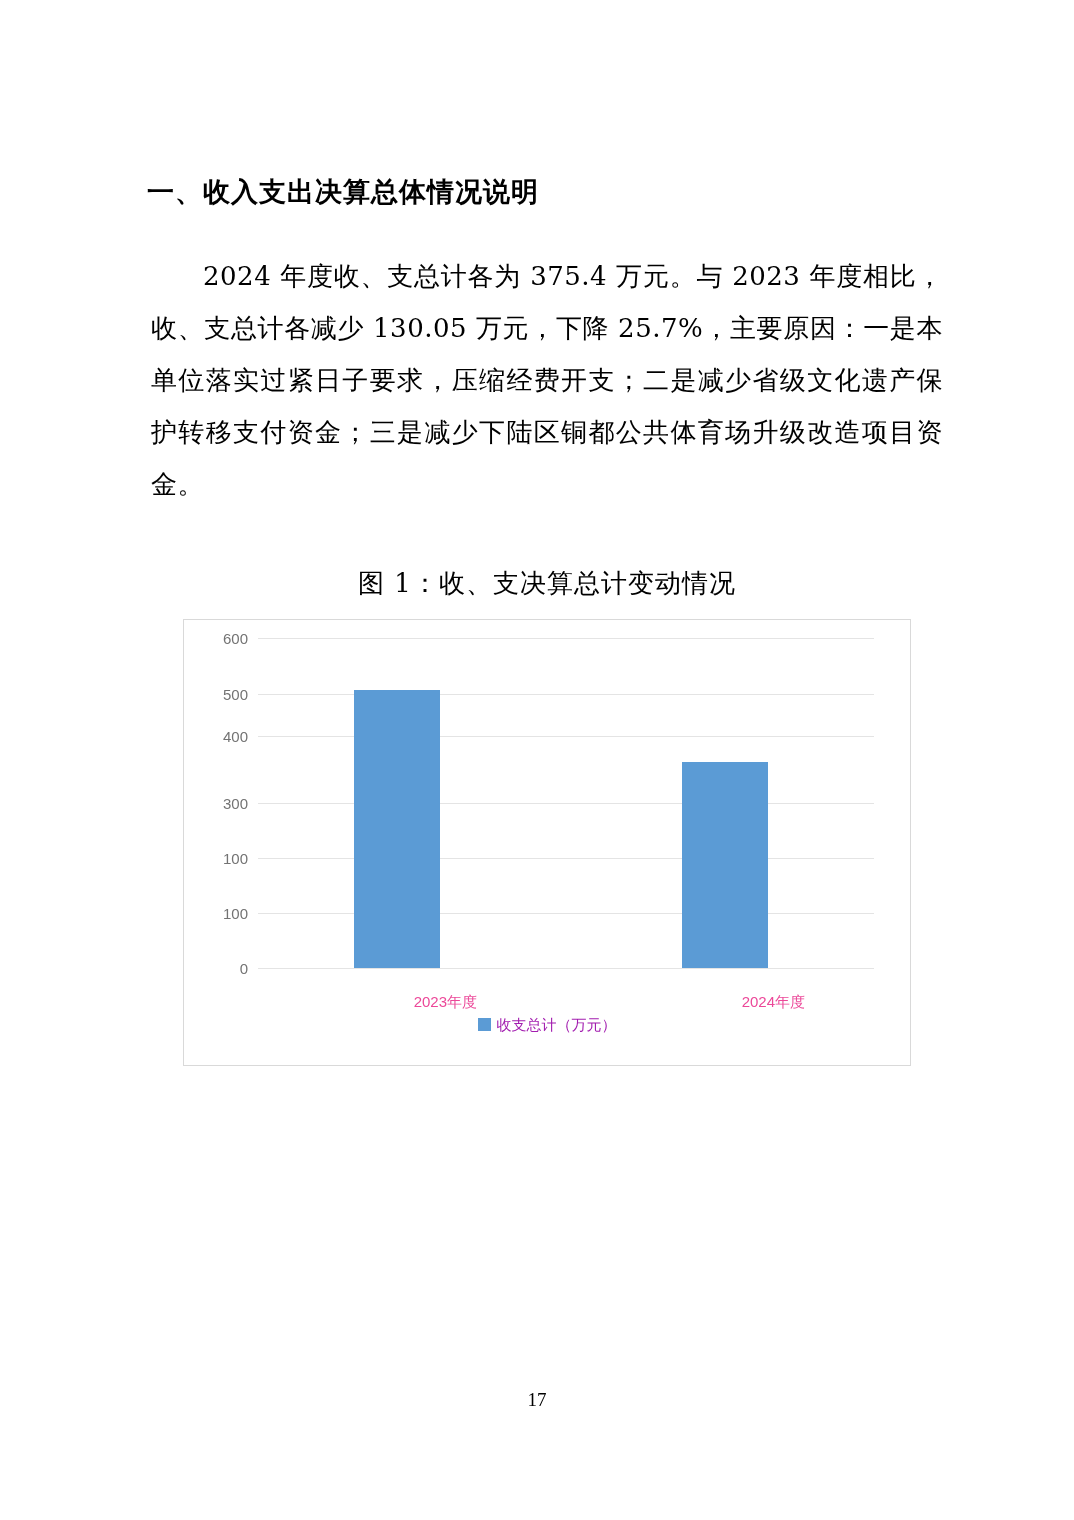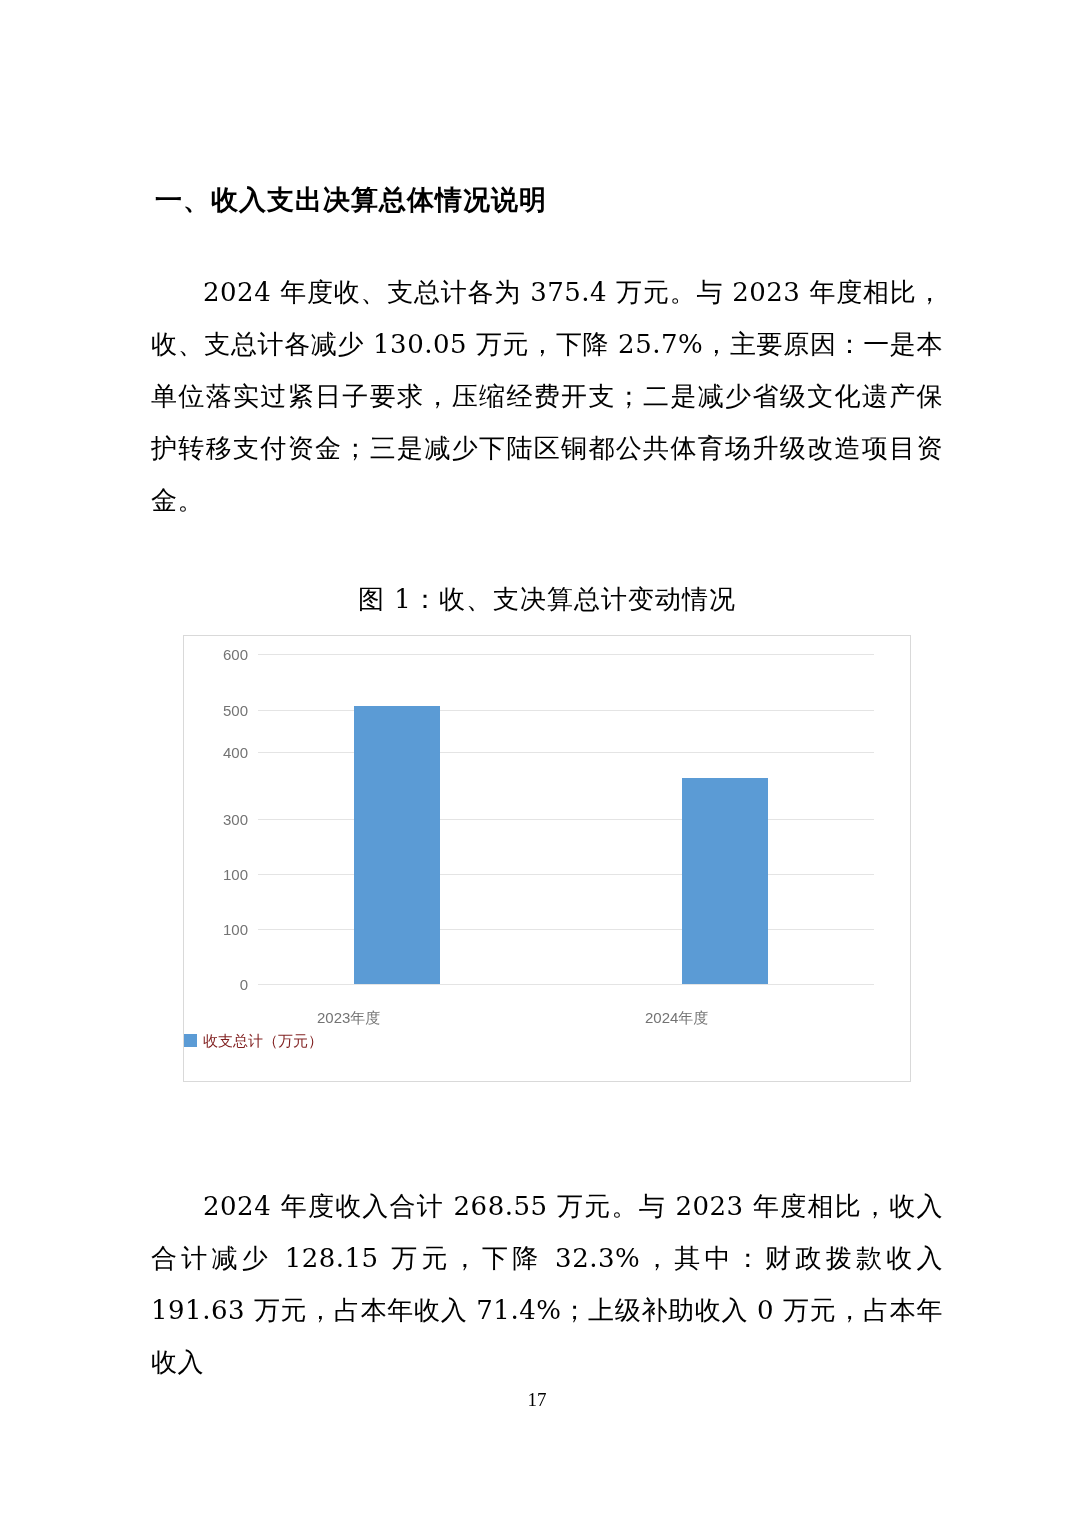--- a/index.html
+++ b/index.html
@@ -20,21 +20,21 @@
     position: absolute;
     left: 143px;
     top: 0;
     width: 808px;
   }
   .heading {
     font-family: "DejaVu Serif", "Liberation Serif", serif;
     font-size: 27px;
     line-height: 1.2;
     letter-spacing: 1px;
-    margin: 12px;
+    margin: 4px;
   }
   .para {
     font-size: 26px;
     line-height: 52px;
     text-align: justify;
     text-justify: inter-ideograph;
     text-indent: 52px;
     margin: 8px;
     letter-spacing: 0.5px;
   }
@@ -81,32 +81,32 @@
   .bar {
     position: absolute;
     bottom: 0;
     width: 86px;
     background: #5b9bd5;
   }
   .xlabel {
     position: absolute;
     top: 355px;
     font-size: 15px;
-    color: #737373;
-    text-align: left;
+    color: #ec4899;
+    text-align: right;
     width: 160px;
   }
   .legend {
     position: absolute;
     left: 0;
     right: 0;
     top: 396px;
-    text-align: left;
+    text-align: center;
     font-size: 15px;
-    color: #7f1d1d;
+    color: #a21caf;
   }
   .legend-swatch {
     display: inline-block;
     width: 13px;
     height: 13px;
     background: #5b9bd5;
     vertical-align: -1px;
     margin-right: 6px;
   }
   .pagenum {
@@ -176,18 +176,17 @@
       <div class="legend">
         <span class="legend-swatch"></span><span>收支总计（万元）</span>
       </div>
     </div>
 
     <div class="sp-4"></div>
 
 
     <div class="sp-5"></div>
 
-    <p class="para">2024 年度收入合计 268.55 万元。与 2023 年度相比，收入合计减少 128.15 万元，下降 32.3%，其中：财政拨款收入 191.63 万元，占本年收入 71.4%；上级补助收入 0 万元，占本年收入</p>
 
   </div>
 
   <div class="pagenum">17</div>
 </div>
 
 </body></html>

